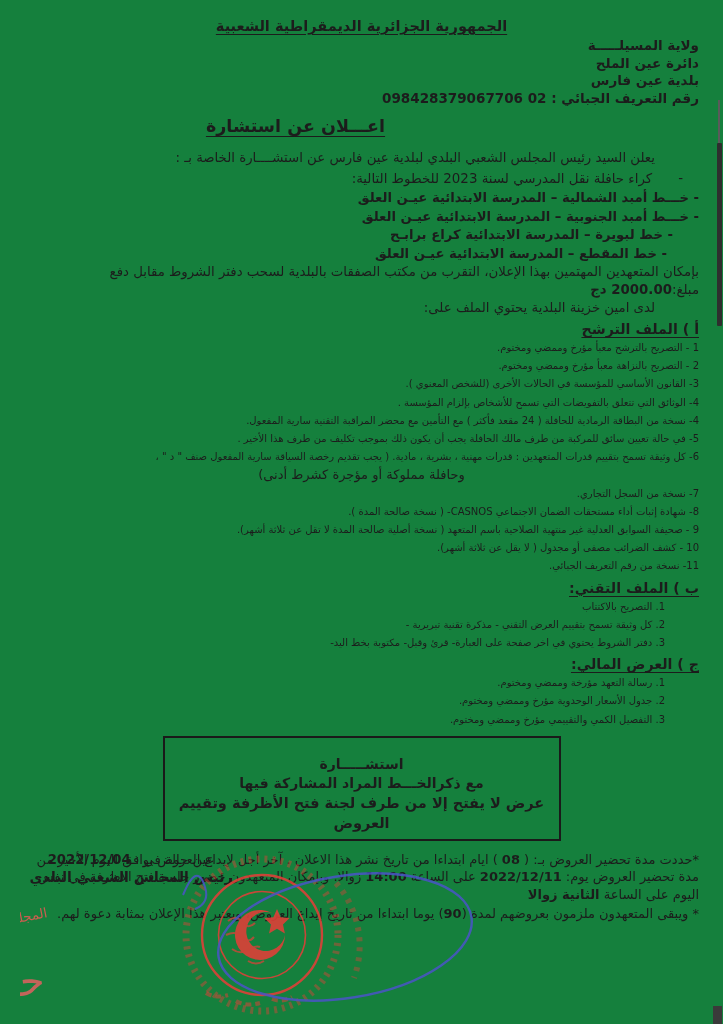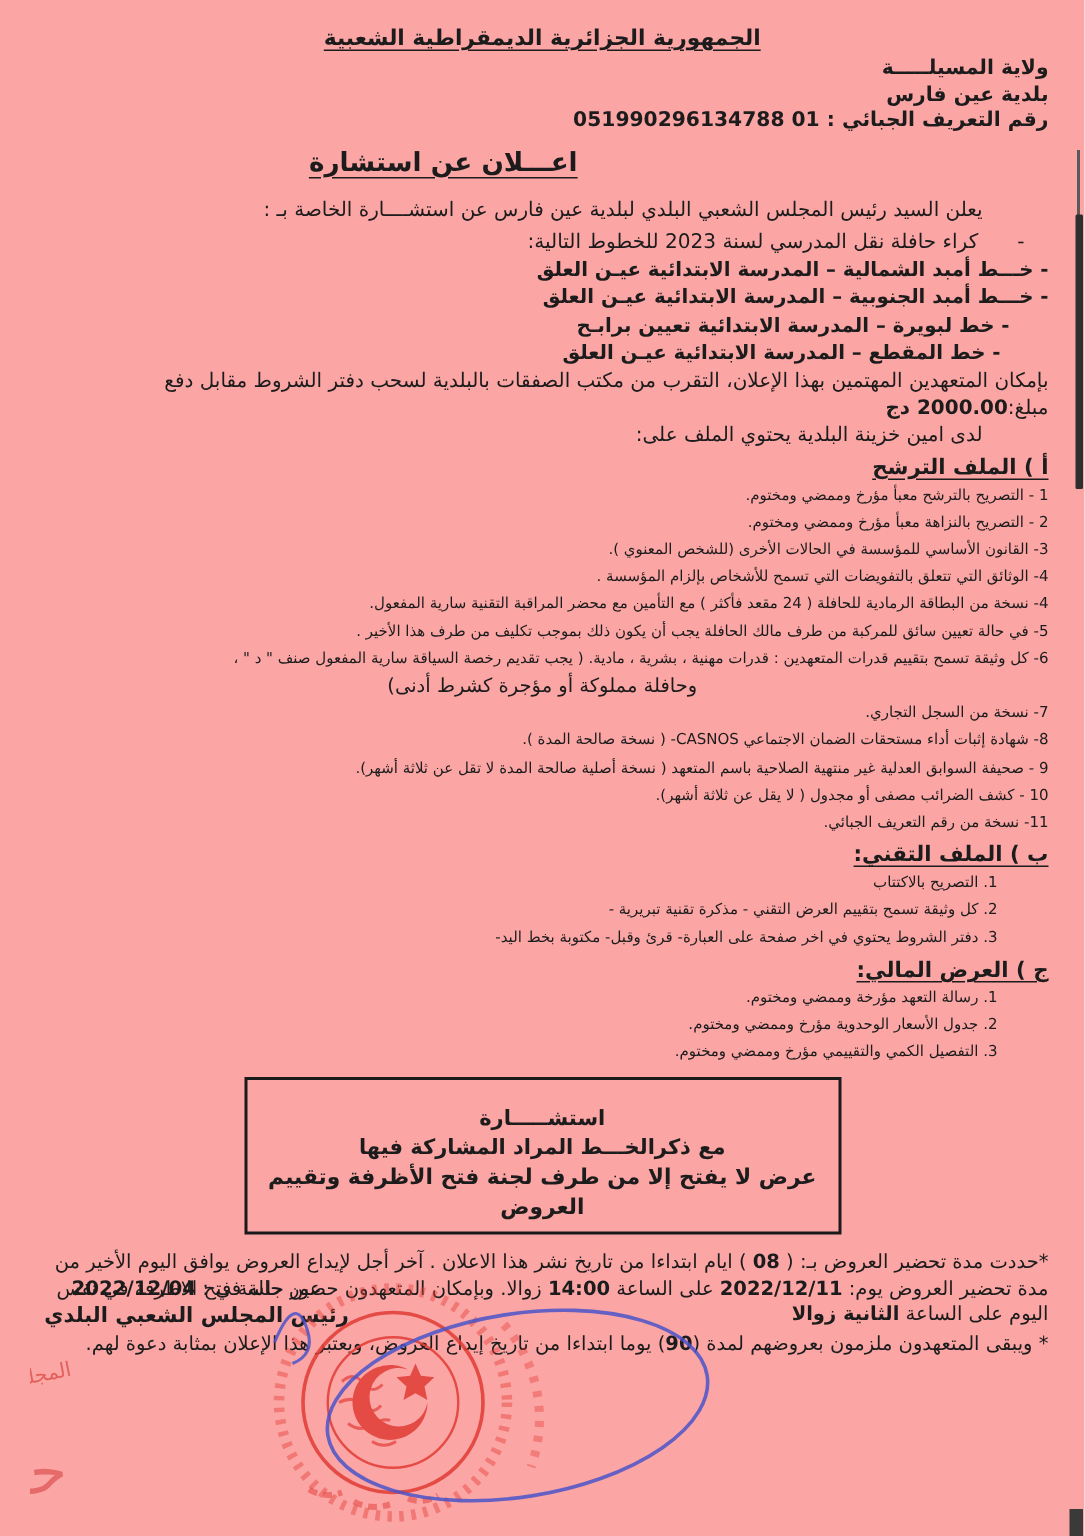--- a/index.html
+++ b/index.html
@@ -1,18 +1,18 @@
 <!DOCTYPE html>
 <html lang="ar"><head>
 <meta charset="utf-8">
 <style>
   html,body{margin:0;padding:0;background:#ffffff;}
   .page{
     position:relative;width:723px;height:1024px;overflow:hidden;
-    background:#fca5a5;color:#1c1c1c;
+    background:#15803d;color:#1c1c1c;
     font-family:"DejaVu Sans", sans-serif;
     direction:rtl;box-sizing:border-box;
     padding:16px 24px 0 24px;
   }
   .republic{text-align:center;font-weight:bold;font-size:14.5px;margin-top:2px;}
   .republic .u{text-decoration:underline;text-underline-offset:3px;}
   .gov{text-align:right;font-weight:bold;font-size:13.5px;line-height:17.5px;margin-top:3px;}
   .gov div{white-space:nowrap;}
   .main-title{text-align:center;margin-top:9px;}
   .main-title .t{
@@ -60,38 +60,39 @@
 <body>
 
 <div class="page">
 
   <div class="republic">
     <span class="u">الجمهورية الجزائرية الديمقراطية الشعبية</span>
   </div>
 
   <div class="gov">
     <div>ولاية المسيلـــــة</div>
+    <div>دائرة عين الملح</div>
     <div>بلدية عين فارس</div>
-    <div><span>رقم التعريف الجبائي : </span><span>01 ‏051990296134788</span></div>
+    <div><span>رقم التعريف الجبائي : </span><span>02 ‏098428379067706</span></div>
   </div>
 
   <div class="main-title">
     <span class="t">اعـــلان عن استشارة</span>
   </div>
 
   <div class="intro para">يعلن السيد رئيس المجلس الشعبي البلدي لبلدية عين فارس عن استشــــارة الخاصة بـ :</div>
 
   <div class="subject">
     <span class="dash">-</span><span>كراء حافلة نقل المدرسي  لسنة 2023 للخطوط التالية:</span>
   </div>
 
   <div class="routes">
     <div class="route r1">- خـــط أمبد الشمالية – المدرسة الابتدائية عيـن العلق</div>
     <div class="route r2">- خـــط أمبد الجنوبية – المدرسة الابتدائية عيـن العلق</div>
-    <div class="route r3">- خط لبويرة – المدرسة الابتدائية تعيين برابـح</div>
+    <div class="route r3">- خط لبويرة – المدرسة الابتدائية كراع برابـح</div>
     <div class="route r4">- خط المقطع – المدرسة الابتدائية عيـن العلق</div>
   </div>
 
   <div class="para withdraw">
     <span>بإمكان المتعهدين المهتمين بهذا الإعلان، التقرب من مكتب الصفقات بالبلدية لسحب دفتر الشروط مقابل دفع مبلغ:</span><span class="amount">2000.00 دج</span>
   </div>
   <div class="para treasury">لدى  امين خزينة البلدية يحتوي الملف على:</div>
 
   <div class="sec-a">
     <div class="sec-heading"><span class="u">أ ) الملف الترشح</span></div>

